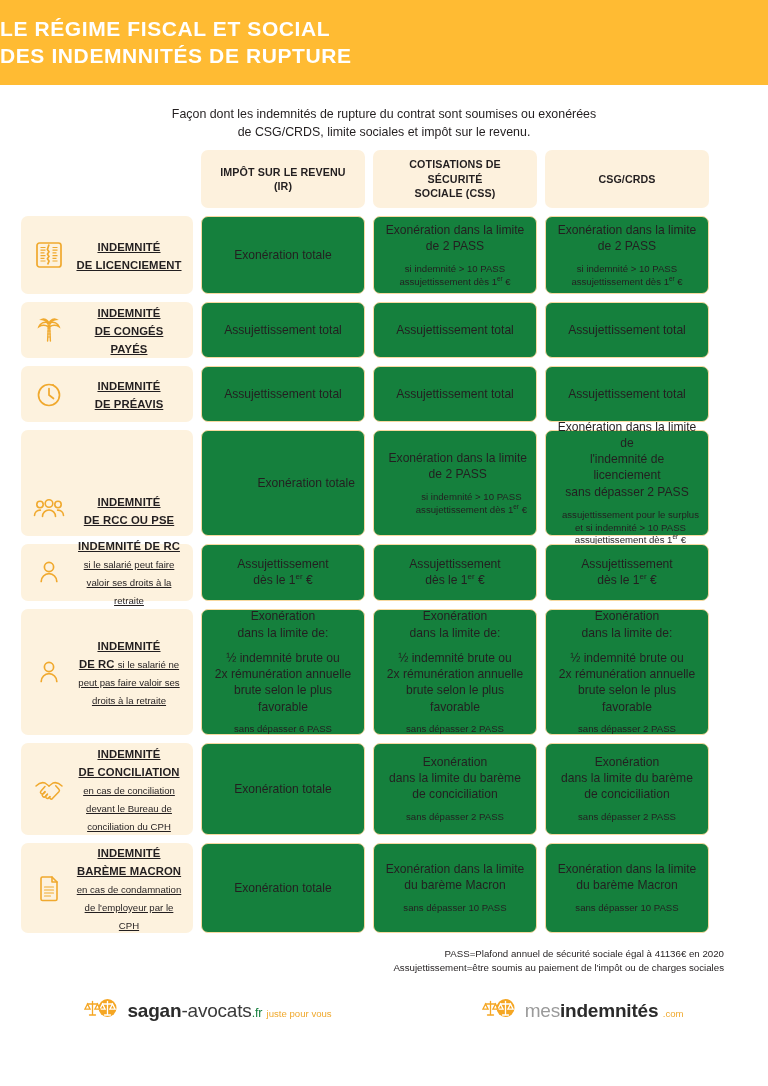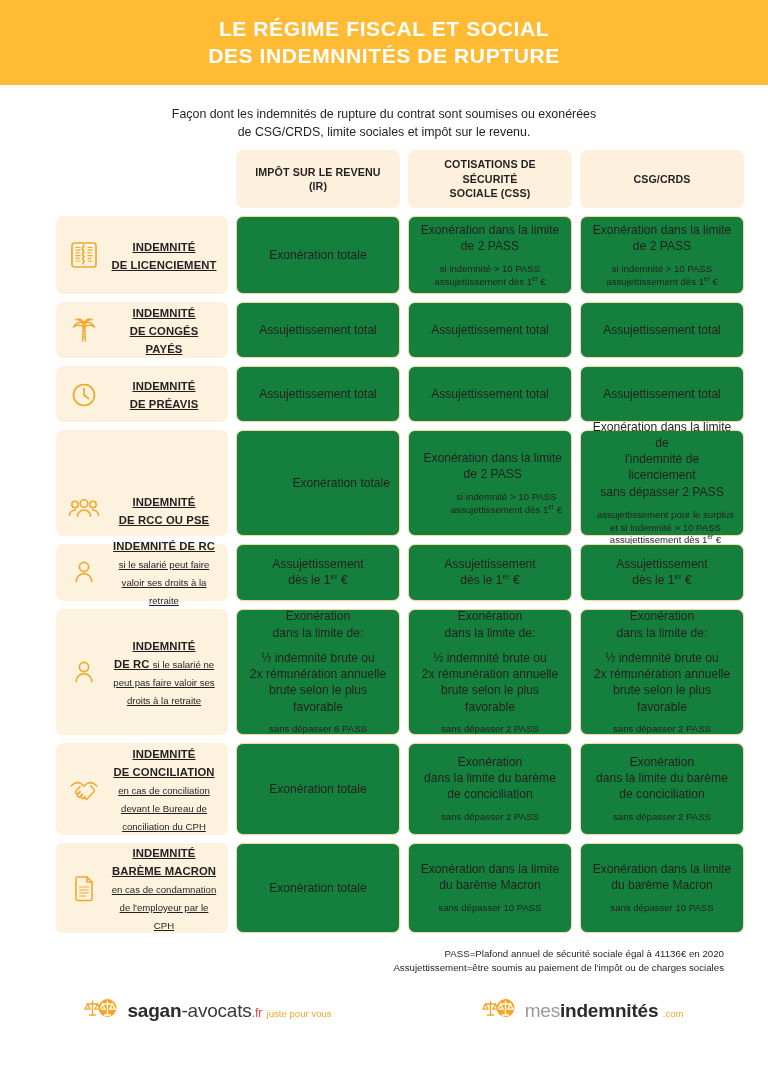--- a/index.html
+++ b/index.html
@@ -12,21 +12,21 @@
     color: #231f20;
     overflow: hidden;
   }
 
   
   .banner {
     background: #ffbb33;
     height: 85px;
     display: flex;
     flex-direction: column;
-    align-items: center;
+    align-items: flex-start;
     justify-content: center;
     text-align: center;
   }
   .banner-line {
     color: #ffffff;
     font-size: 21px;
     font-weight: bold;
     letter-spacing: 0.6px;
     line-height: 1.28;
     text-transform: uppercase;
@@ -36,22 +36,21 @@
   .intro {
     text-align: center;
     font-size: 12.4px;
     line-height: 1.45;
     color: #231f20;
     padding: 21px 80px 8px;
   }
 
   
   .table {
-    padding: 0 32px;
-    margin-left: 24px;
+    padding: 0 21px;
   }
   .row {
     display: flex;
     gap: 8px;
     margin-bottom: 8px;
   }
   .cell {
     border-radius: 7px;
     display: flex;
     align-items: center;
@@ -171,21 +170,21 @@
     gap: 7px;
   }
   .logo-text { line-height: 1.05; }
   .logo-main {
     font-size: 19px;
     letter-spacing: -0.2px;
     color: #3a3a3a;
   }
   .logo-main .bold { font-weight: bold; color: #2b2b2b; }
   .logo-main .light { color: #9a9a9a; }
-  .logo-tld { color: #ef4444; font-size: 12.5px; }
+  .logo-tld { color: #15803d; font-size: 12.5px; }
   .logo-tag {
     font-size: 9.6px;
     color: #f0a92e;
     text-align: right;
     margin-top: 12px;
   }
 </style>
 </head>
 <body>
 

